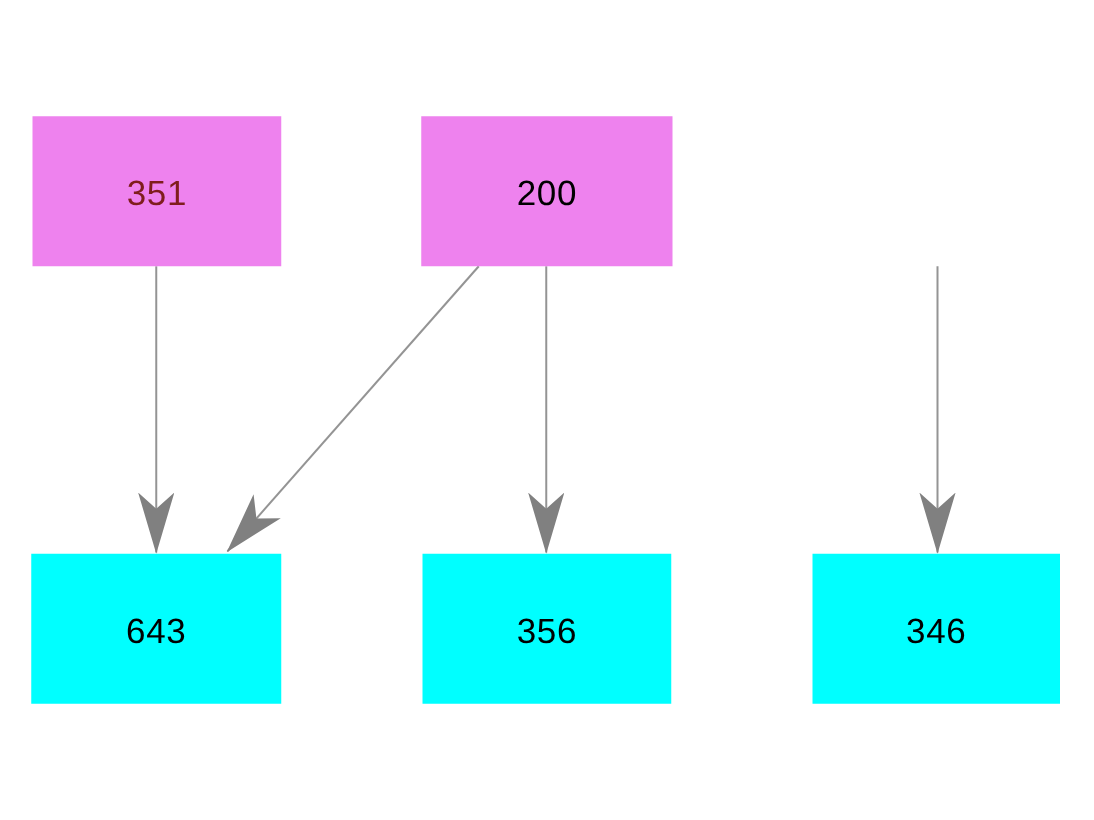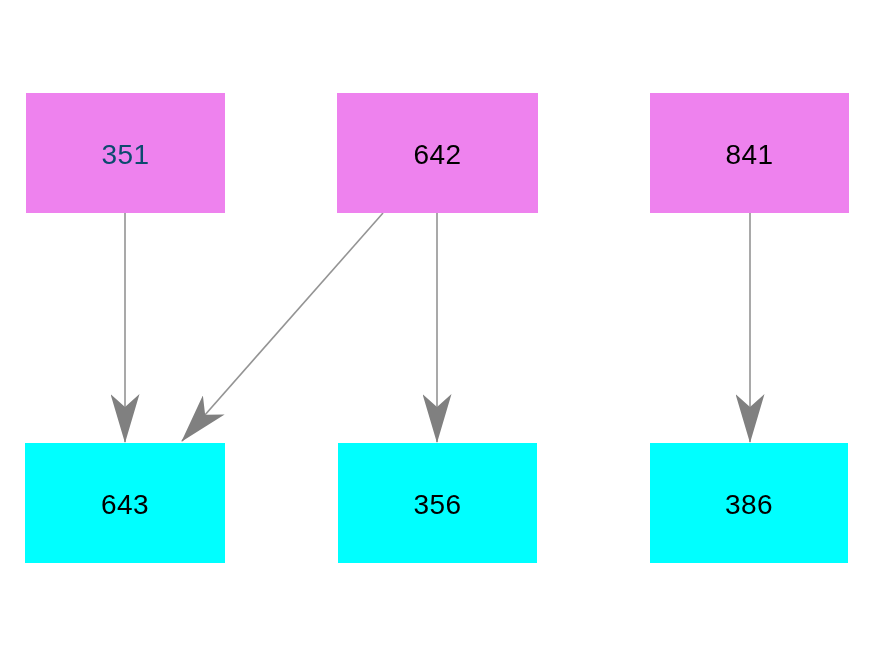--- a/index.html
+++ b/index.html
@@ -50,30 +50,27 @@
     </defs>
     <g id="edge-group">
         <line x1="125" y1="213" x2="125" y2="442" stroke="#949494" stroke-width="1.6" marker-end="url(#arrowhead)"></line>
         <line x1="383" y1="213" x2="182" y2="441" stroke="#949494" stroke-width="1.6" marker-end="url(#arrowhead)"></line>
         <line x1="437" y1="213" x2="437" y2="442" stroke="#949494" stroke-width="1.6" marker-end="url(#arrowhead)"></line>
         <line x1="750" y1="213" x2="750" y2="442" stroke="#949494" stroke-width="1.6" marker-end="url(#arrowhead)"></line>
       </g>
   </svg>
 
 <div class="node" style="left: 26px; top: 93px; width: 199px; height: 120px; background: rgb(238, 130, 238);">
-      <span class="node-label" style="color: #0c4a6e;">351</span>
+      <span class="node-label" style="color: #7f1d1d;">351</span>
     </div>
     <div class="node" style="left: 337px; top: 93px; width: 201px; height: 120px; background: rgb(238, 130, 238);">
-      <span class="node-label" style="color: rgb(0, 0, 0);">642</span>
-    </div>
-    <div class="node" style="left: 650px; top: 93px; width: 199px; height: 120px; background: rgb(238, 130, 238);">
-      <span class="node-label" style="color: rgb(0, 0, 0);">841</span>
+      <span class="node-label" style="color: rgb(0, 0, 0);">200</span>
     </div>
     <div class="node" style="left: 25px; top: 443px; width: 200px; height: 120px; background: rgb(0, 255, 255);">
       <span class="node-label" style="color: rgb(0, 0, 0);">643</span>
     </div>
     <div class="node" style="left: 338px; top: 443px; width: 199px; height: 120px; background: rgb(0, 255, 255); justify-content: center;">
       <span class="node-label" style="color: rgb(0, 0, 0);">356</span>
     </div>
     <div class="node" style="left: 650px; top: 443px; width: 198px; height: 120px; background: rgb(0, 255, 255);">
-      <span class="node-label" style="color: rgb(0, 0, 0);">386</span>
+      <span class="node-label" style="color: rgb(0, 0, 0);">346</span>
     </div>
   </div>
 
 </body></html>

